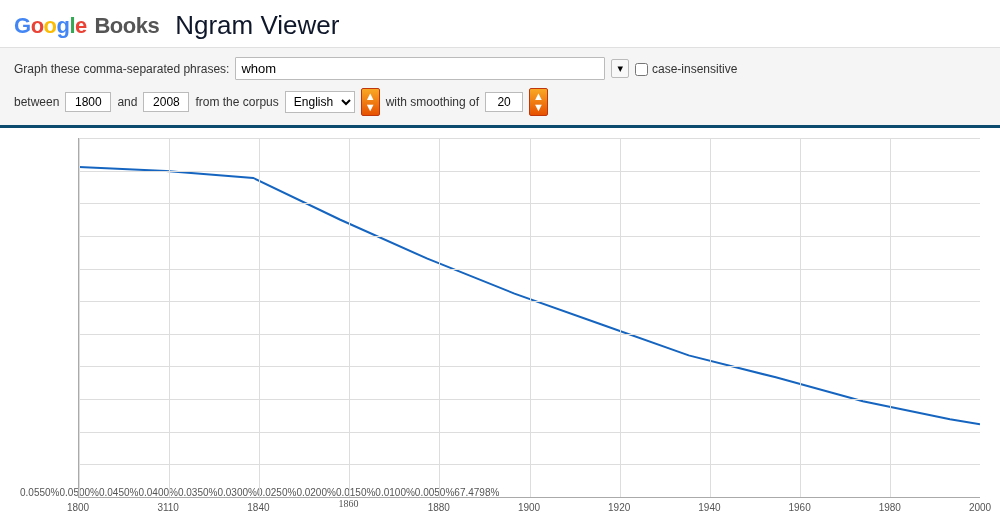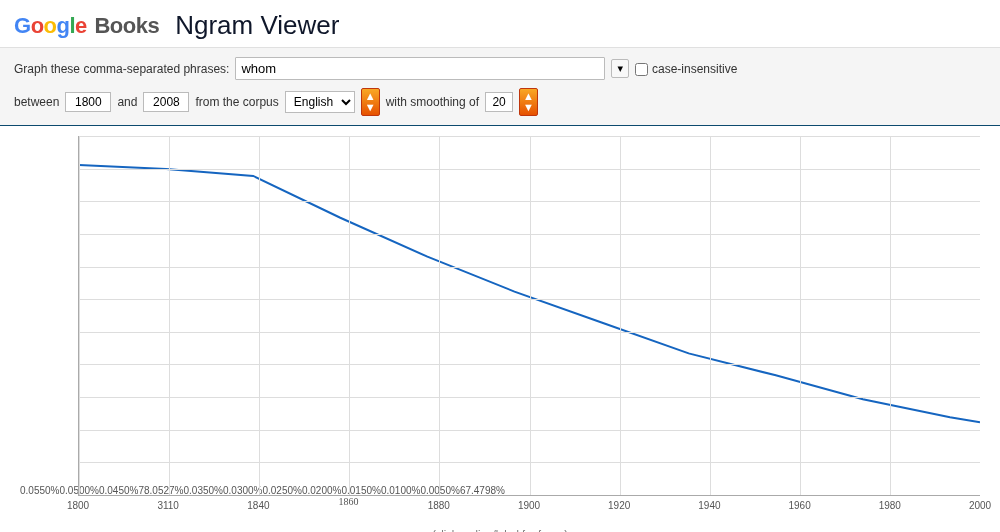--- a/index.html
+++ b/index.html
@@ -40,21 +40,21 @@
     }
     #ngram-title {
       font-size: 26px;
       color: #0f172a;
       font-weight: normal;
       margin-left: 6px;
     }
     #controls {
       padding: 4px 14px 4px 14px;
       border-top: 1px solid #e0e0e0;
-      border-bottom: 1px solid #0c4a6e;
+      border-bottom: 3px solid #0c4a6e;
       background: #f5f5f5;
     }
     #row1 {
       display: flex;
       align-items: center;
       gap: 6px;
       padding: 5px 0 4px 0;
     }
     #row2 {
       display: flex;
@@ -95,21 +95,21 @@
       font-size: 12px;
       text-align: center;
     }
     .corpus-select {
       border: 1px solid #bbb;
       padding: 2px 4px;
       font-size: 12px;
       background: #fff;
     }
     .smoothing-input {
-      width: 28px;
+      width: 38px;
       border: 1px solid #bbb;
       padding: 2px 4px;
       font-size: 12px;
       text-align: center;
     }
     .spinner-btn {
       background: linear-gradient(to bottom, #f9a825, #e65100);
       border: 1px solid #bf360c;
       color: #fff;
       font-size: 11px;
@@ -255,21 +255,21 @@
 </div>
 
 <div id="chart-area">
   <div id="chart-container">
 
     <div id="y-axis">
 
     <span class="y-label">0.0550%</span>
         <span class="y-label">0.0500%</span>
         <span class="y-label">0.0450%</span>
-        <span class="y-label">78.0527%</span>
+        <span class="y-label">0.0400%</span>
         <span class="y-label">0.0350%</span>
         <span class="y-label">0.0300%</span>
         <span class="y-label">0.0250%</span>
         <span class="y-label">0.0200%</span>
         <span class="y-label">0.0150%</span>
         <span class="y-label">0.0100%</span>
         <span class="y-label">0.0050%</span>
         <span class="y-label">67.4798%</span>
       </div>
 

